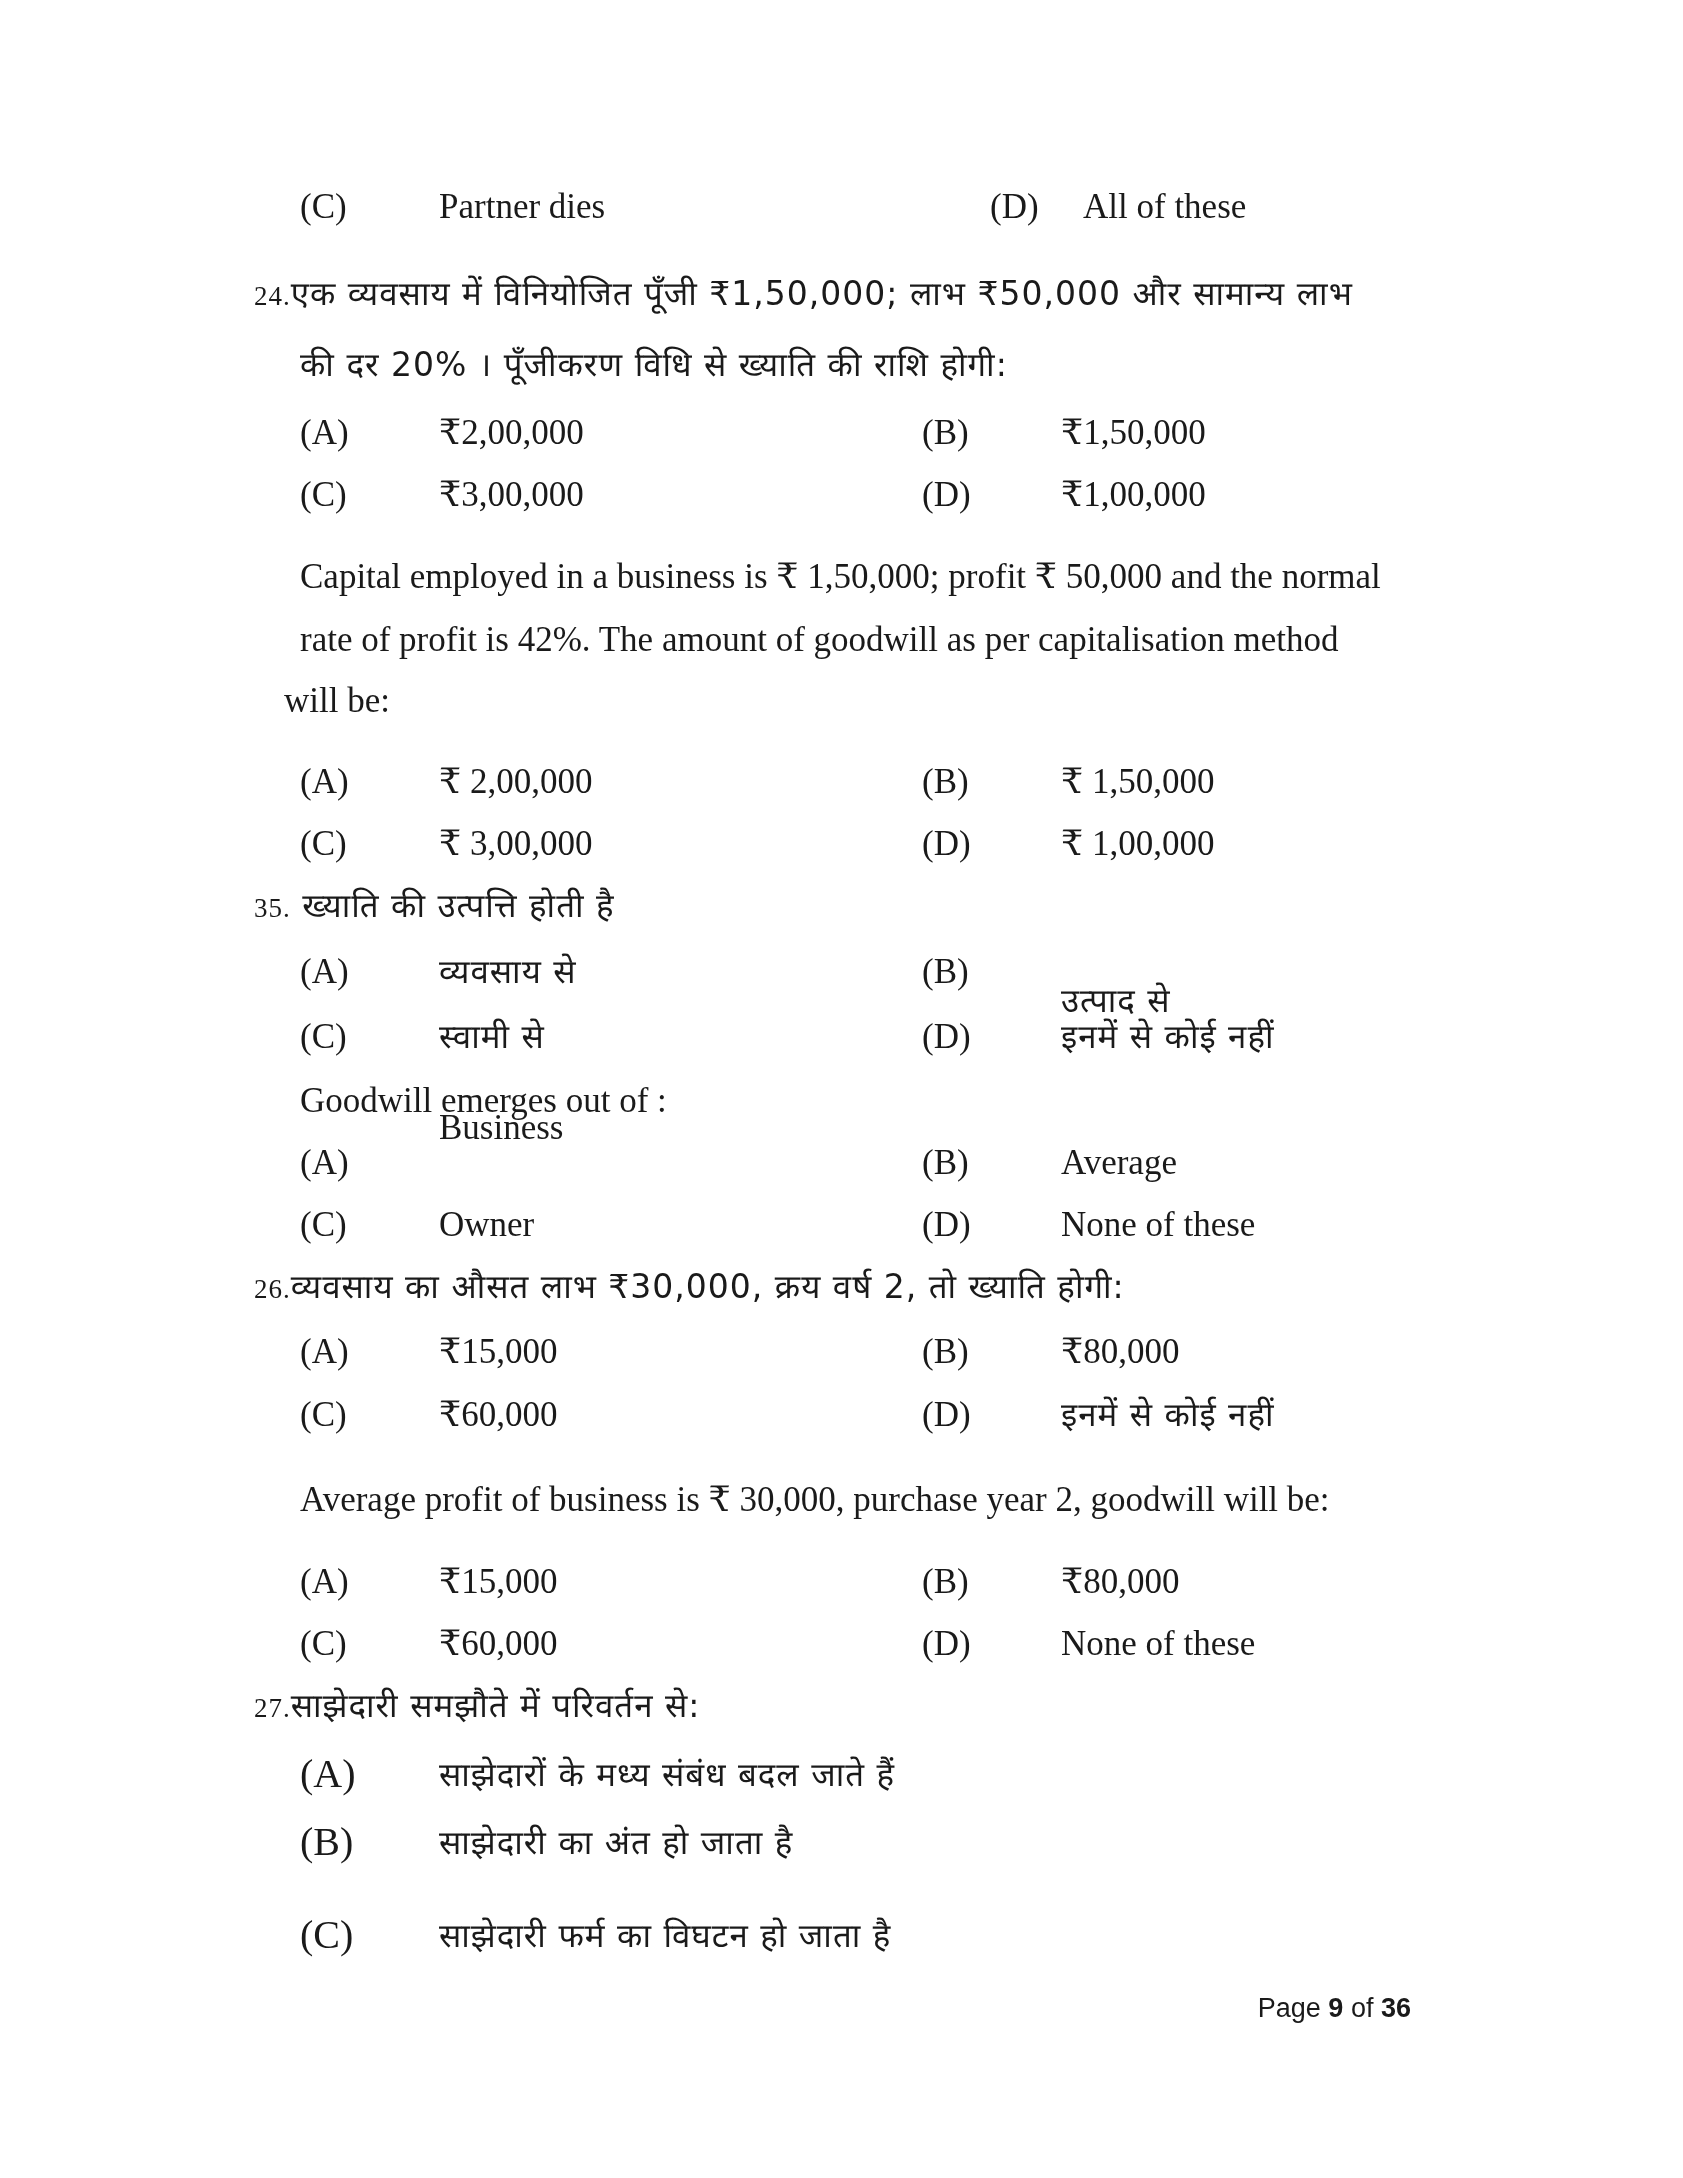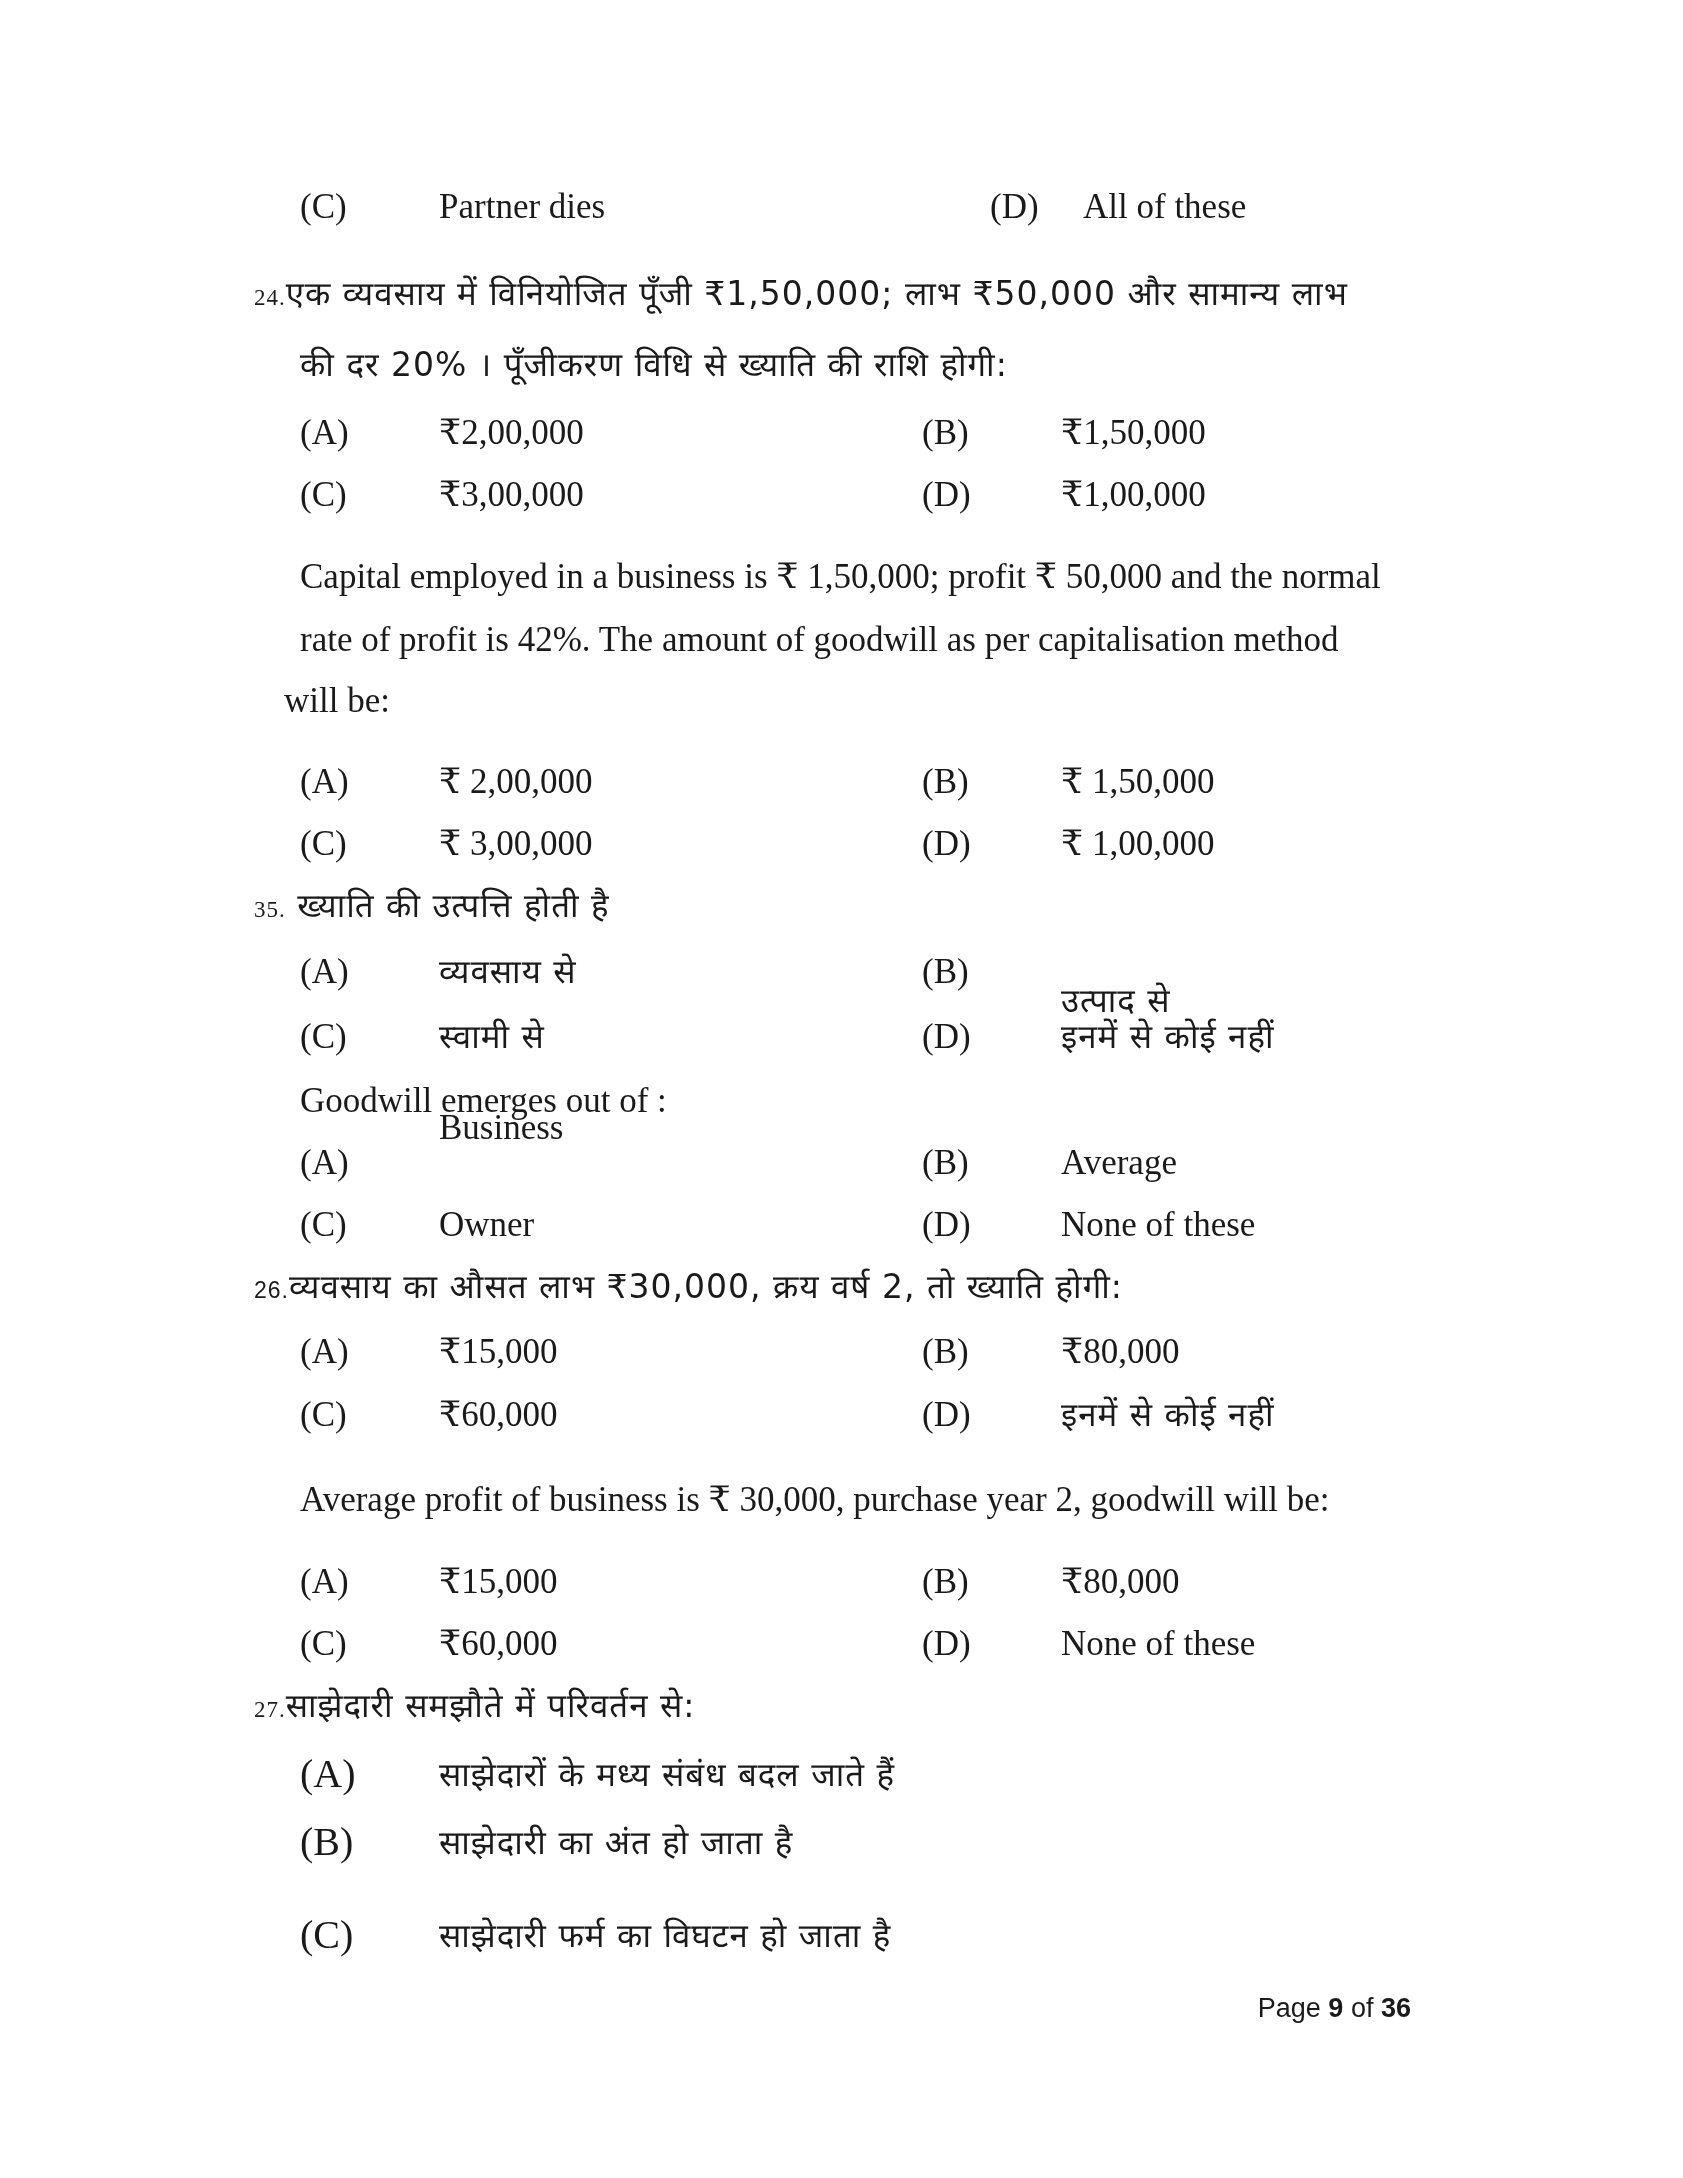--- a/index.html
+++ b/index.html
@@ -2,21 +2,21 @@
 <html><head>
 <meta charset="utf-8">
 <style>
   html,body{margin:0;padding:0;background:#fff;}
   body{width:1683px;height:2178px;position:relative;overflow:hidden;color:#1a1a1a;
        font-family:"Liberation Serif","DejaVu Serif",serif;}
   .t{position:absolute;white-space:nowrap;line-height:1;transform:translateY(-50%);}
   .en{font-size:35px;}
   .hi{font-size:33px;font-family:"DejaVu Sans","Liberation Sans",sans-serif;letter-spacing:1px;}
   .big{font-size:40px;}
-  .num{font-size:23px;}
+  .num{font-size:27px;}
   .foot{font-family:"Liberation Sans","DejaVu Sans",sans-serif;font-size:27px;margin-left:44px;}
   .foot b{font-weight:bold;}
 </style>
 </head>
 <body>
 
 <span class="t en" style="left:300px;top:206px">(C)</span>
 <span class="t en" style="left:439px;top:206px">Partner dies</span>
 <span class="t en" style="left:990px;top:206px">(D)</span>
 <span class="t en" style="left:1083px;top:206px">All of these</span>
@@ -64,21 +64,21 @@
 <span class="t en" style="left:300px;top:1162px">(A)</span>
 <span class="t en" style="left:439px;top:1127px">Business</span>
 <span class="t en" style="left:922px;top:1162px">(B)</span>
 <span class="t en" style="left:1061px;top:1162px">Average</span>
 <span class="t en" style="left:300px;top:1224px">(C)</span>
 <span class="t en" style="left:439px;top:1224px">Owner</span>
 <span class="t en" style="left:922px;top:1224px">(D)</span>
 <span class="t en" style="left:1061px;top:1224px">None of these</span>
 
 <div class="t hi" style="left:254px;top:1286px">
-  <span class="num" style="font-family:Liberation Sans, sans-serif">26.</span><span>व्यवसाय का औसत लाभ ₹30,000, क्रय वर्ष 2, तो ख्याति होगी:</span>
+  <span class="num" style="font-family:Liberation Serif, serif">26.</span><span>व्यवसाय का औसत लाभ ₹30,000, क्रय वर्ष 2, तो ख्याति होगी:</span>
 </div>
 <span class="t en" style="left:300px;top:1351px">(A)</span>
 <span class="t en" style="left:439px;top:1351px">₹15,000</span>
 <span class="t en" style="left:922px;top:1351px">(B)</span>
 <span class="t en" style="left:1061px;top:1351px">₹80,000</span>
 <span class="t en" style="left:300px;top:1414px">(C)</span>
 <span class="t en" style="left:439px;top:1414px">₹60,000</span>
 <span class="t en" style="left:922px;top:1414px">(D)</span>
 <span class="t hi" style="left:1061px;top:1414px">इनमें से कोई नहीं</span>
 

